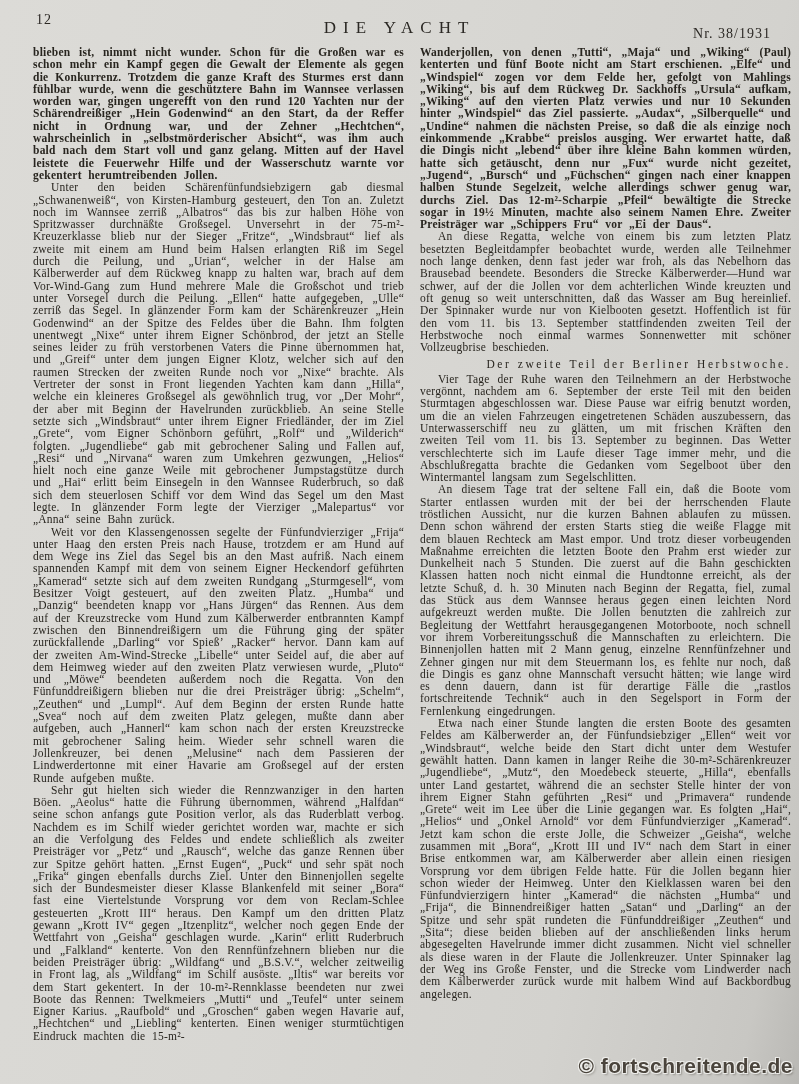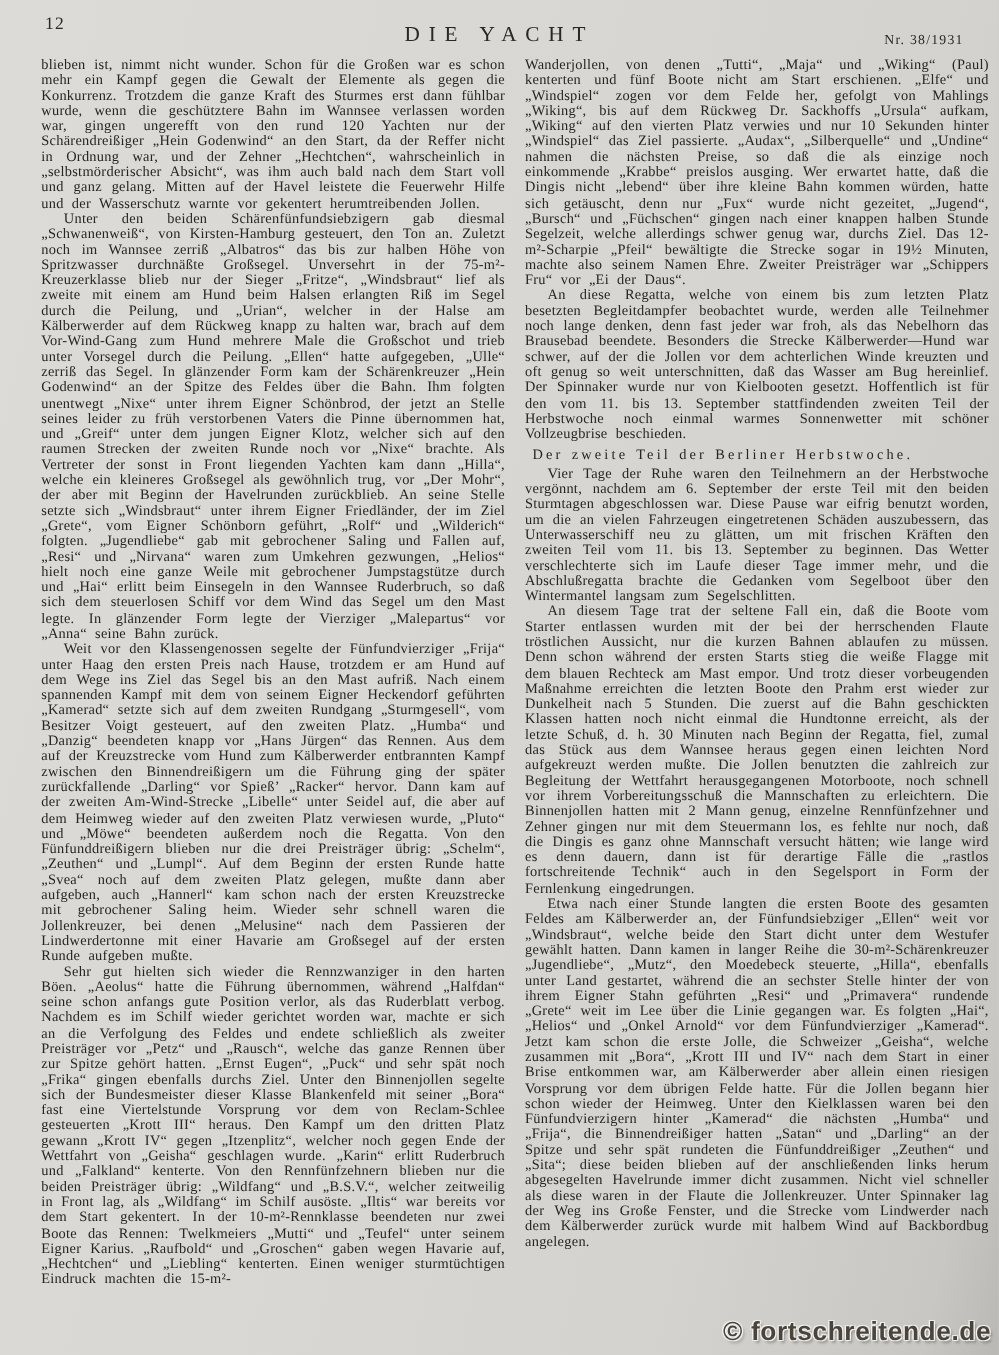--- a/index.html
+++ b/index.html
@@ -17,41 +17,41 @@
   .hdr-pagenum{
     position:absolute;top:12px;left:36px;
     font-size:14px;letter-spacing:1px;
   }
   .hdr-title{
     position:absolute;top:18px;left:0;width:100%;text-align:center;
     font-size:17px;letter-spacing:7px;
   }
   .hdr-issue{
     position:absolute;top:26px;right:28px;
-    font-size:11px;letter-spacing:1px;
+    font-size:14px;letter-spacing:1px;
   }
   
   .content{
     position:absolute;top:46px;left:33px;
     display:flex;gap:16px;
   }
   .col{
     width:371px;
     font-size:11.5px;line-height:12.3px;
     text-align:justify;
     letter-spacing:0.02em;word-spacing:0.30em;
     color:#28251f;
   }
   .col p{margin:0;text-indent:18px;}
-  .col p.noindent{text-indent:0;}
+  .col p.noindent{text-indent:0;font-weight:bold;}
   .subhead{
     margin:5px 0 2px;
     font-size:11.5px;font-weight:normal;
     letter-spacing:0.22em;word-spacing:0.1em;
-    text-align:left;text-indent:6px;
+    text-align:right;text-indent:6px;
   }
   .subhead.centered{
     text-align:center;text-indent:0;margin:6px 0 2px;
   }
   
   .watermark{
     position:absolute;right:6px;bottom:6px;
     font-family:"Liberation Sans","DejaVu Sans",sans-serif;
     font-weight:bold;font-size:21px;letter-spacing:0.5px;
     color:#4a443c;

